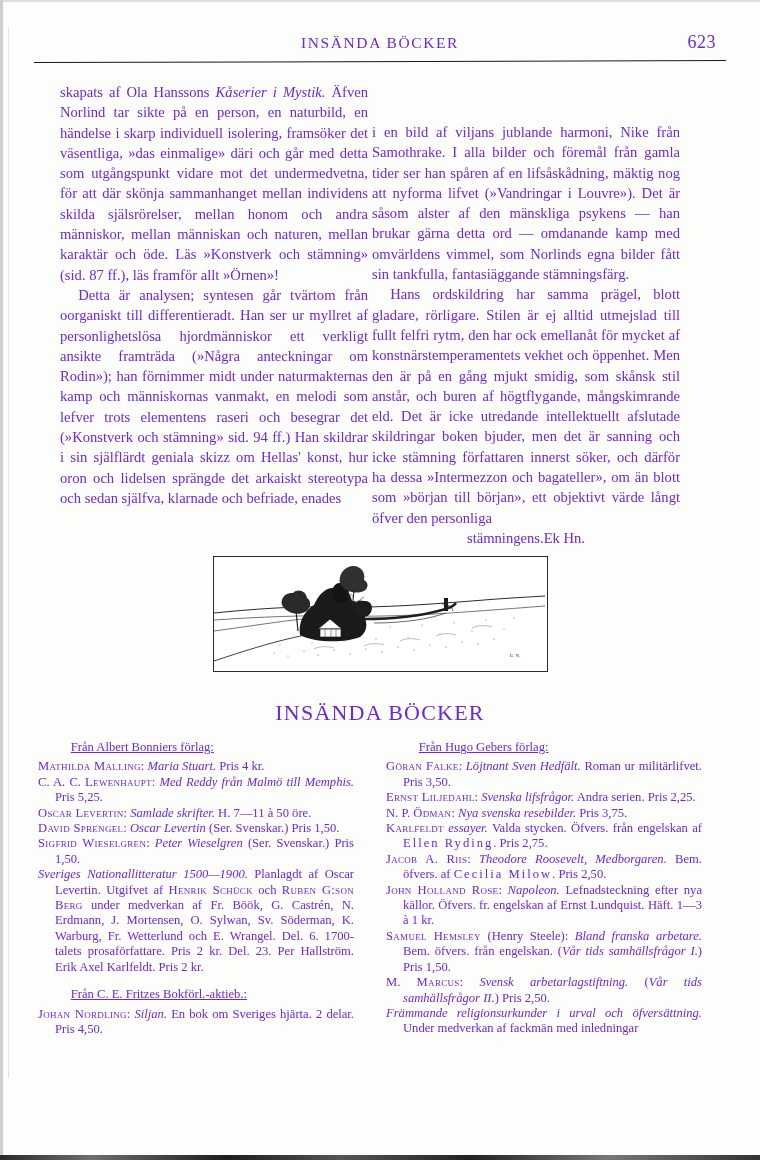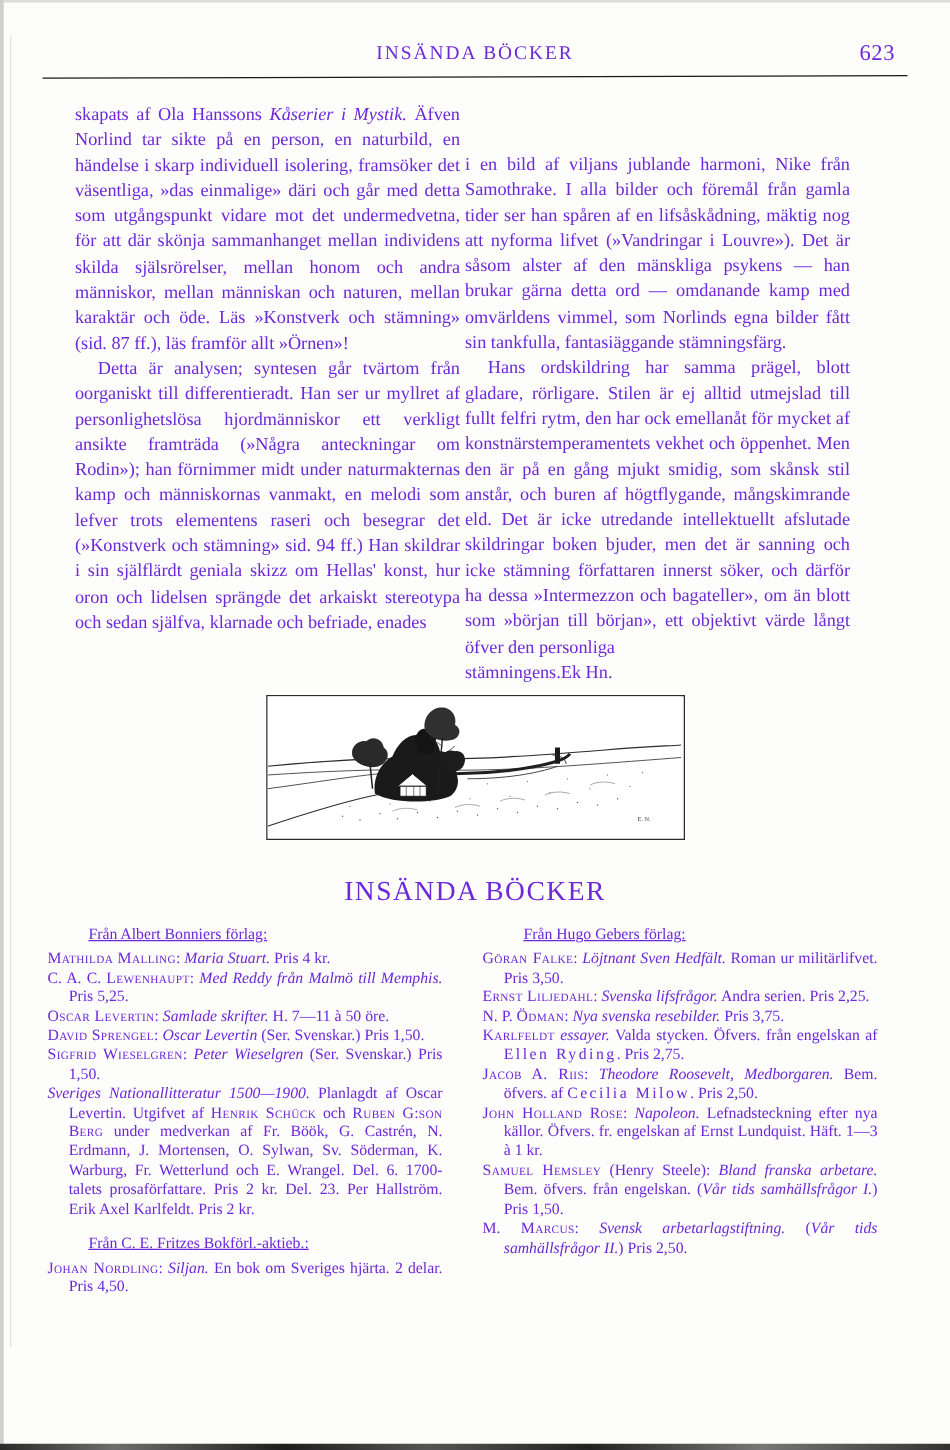--- a/index.html
+++ b/index.html
@@ -31,21 +31,21 @@
 
   
   .cols{position:absolute;top:82px;left:0;width:760px;}
   .col{position:absolute;top:0;width:308px;
     font-size:14.6px;line-height:20.3px;text-align:justify;}
   .col.left{left:36px;margin-left:24px;}
   .col.right{left:372px;margin-top:40px;}
   .col p{margin:0;}
   .col p.ind{text-indent:1.25em;}
   .it{}
-  .sigline{display:flex;justify-content:flex-start;}
+  .sigline{display:flex;justify-content:center;}
 
   
   .vignette{position:absolute;left:213px;top:556px;width:333px;height:114px;
     border:1px solid #2a2a2a;background:#fff;overflow:hidden;}
   .vignette svg{display:block;}
 
   
   .section-head{position:absolute;left:0;top:700px;width:760px;text-align:center;
     font-size:22px;letter-spacing:1.2px;}
 
@@ -186,17 +186,18 @@
     <div class="listcol right">
         <p class="pub">Från Hugo Gebers förlag:</p>
         <p class="entry"><span class="sc">Göran Falke</span>: <i>Löjtnant Sven Hedfält.</i> Roman ur militärlifvet. Pris 3,50.</p>
         <p class="entry"><span class="sc">Ernst Liljedahl</span>: <i>Svenska lifsfrågor.</i> Andra serien. Pris 2,25.</p>
         <p class="entry">N. P. <span class="sc">Ödman</span>: <i>Nya svenska resebilder.</i> Pris 3,75.</p>
         <p class="entry"><span class="sc">Karlfeldt</span> <i>essayer.</i> Valda stycken. Öfvers. från engelskan af <span class="sp">Ellen Ryding</span>. Pris 2,75.</p>
         <p class="entry"><span class="sc">Jacob A. Riis</span>: <i>Theodore Roosevelt, Medborgaren.</i> Bem. öfvers. af <span class="sp">Cecilia Milow</span>. Pris 2,50.</p>
         <p class="entry"><span class="sc">John Holland Rose</span>: <i>Napoleon.</i> Lefnadsteckning efter nya källor. Öfvers. fr. engelskan af Ernst Lundquist. Häft. 1—3 à 1 kr.</p>
         <p class="entry"><span class="sc">Samuel Hemsley</span> (Henry Steele): <i>Bland franska arbetare.</i> Bem. öfvers. från engelskan. (<i>Vår tids samhällsfrågor I.</i>) Pris 1,50.</p>
         <p class="entry">M. <span class="sc">Marcus</span>: <i>Svensk arbetarlagstiftning.</i> (<i>Vår tids samhällsfrågor II.</i>) Pris 2,50.</p>
+        <p class="entry"><i>Främmande religionsurkunder i urval och öfversättning.</i> Under medverkan af fackmän med inledningar</p>
       </div>
   </div>
 
   <div class="scan-bottom-edge"></div>
 </div>
 
 </body></html>

